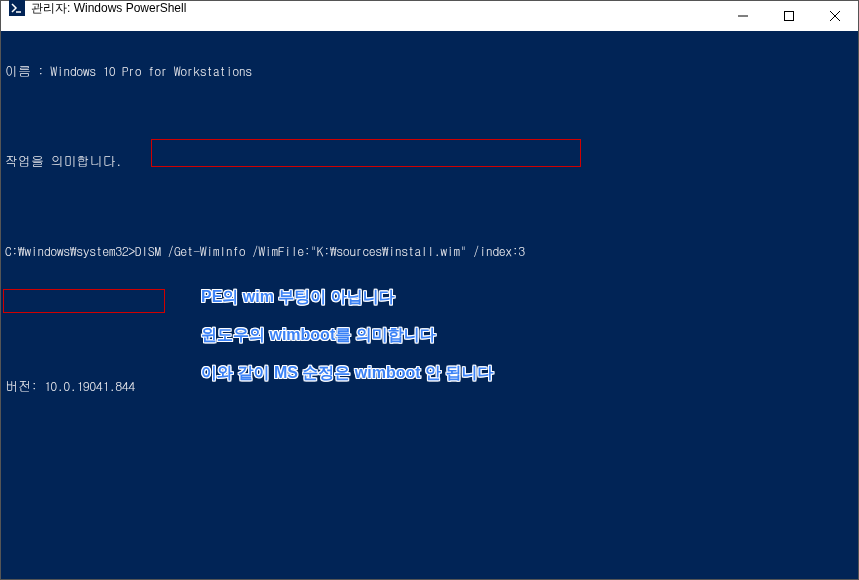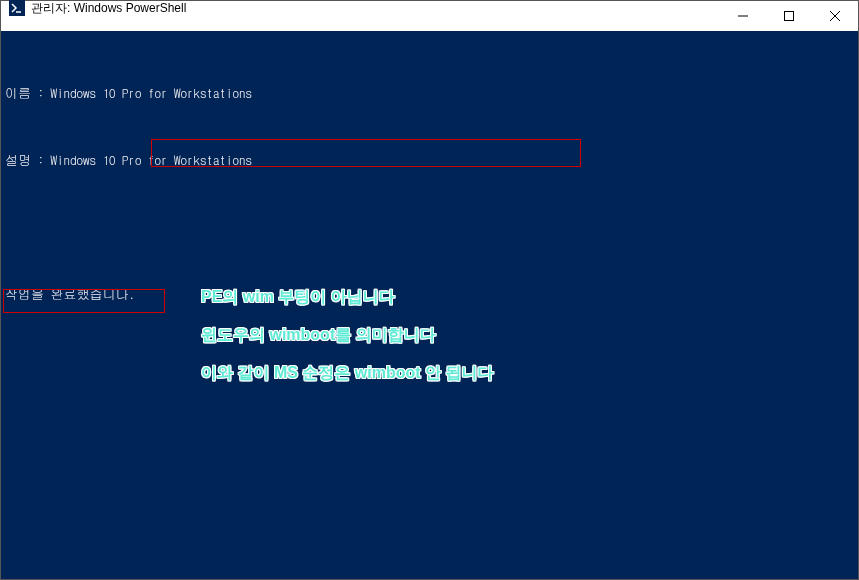--- a/index.html
+++ b/index.html
@@ -68,21 +68,20 @@
       font-size: 13px;
       line-height: 15px;
       padding: 2px 4px;
       overflow: hidden;
       white-space: pre;
       position: relative;
     }
     .terminal .line {
       display: block;
       min-height: 15px;
-      margin-top: 22px;
     }
     .highlight-box-cmd {
       position: absolute;
       border: 1px solid #d00000;
       pointer-events: none;
       left: 150px;
       top: 108px;
       width: 430px;
       height: 28px;
     }
@@ -93,21 +92,21 @@
       left: 2px;
       top: 258px;
       width: 162px;
       height: 24px;
     }
     .annotation {
       position: absolute;
       font-family: "Malgun Gothic", sans-serif;
       font-weight: bold;
       font-size: 16px;
-      color: #5eead4;
+      color: #3b82f6;
       text-shadow: 
         -1px -1px 0 #fff,
          1px -1px 0 #fff,
         -1px  1px 0 #fff,
          1px  1px 0 #fff,
         -1px  0   0 #fff,
          1px  0   0 #fff,
          0   -1px 0 #fff,
          0    1px 0 #fff;
       pointer-events: none;
@@ -144,26 +143,27 @@
         <svg width="10" height="10" viewBox="0 0 10 10">
             <line x1="0" y1="0" x2="10" y2="10" stroke="#000" stroke-width="1"></line>
             <line x1="10" y1="0" x2="0" y2="10" stroke="#000" stroke-width="1"></line>
           </svg>
       </div>
     </div>
   </div>
 
   <div class="terminal">
     <span class="line">이름 : Windows 10 Pro for Workstations</span>
-    <span class="line">설명 : Windows 10 Pro for Workstations</span>
     <span class="line"></span>
-    <span class="line">작업을 완료했습니다.</span>
+    <span class="line">작업을 의미합니다.</span>
+    <span class="line"></span>
+    <span class="line">C:\windows\system32&gt;DISM /Get-WimInfo /WimFile:"K:\sources\install.wim" /index:3</span>
     <span class="line"></span>
     <span class="line"></span>
-    <span class="line"></span>
+    <span class="line">버전: 10.0.19041.844</span>
     <span class="line"></span>
     
     
     
     
     
     
     
     
     

